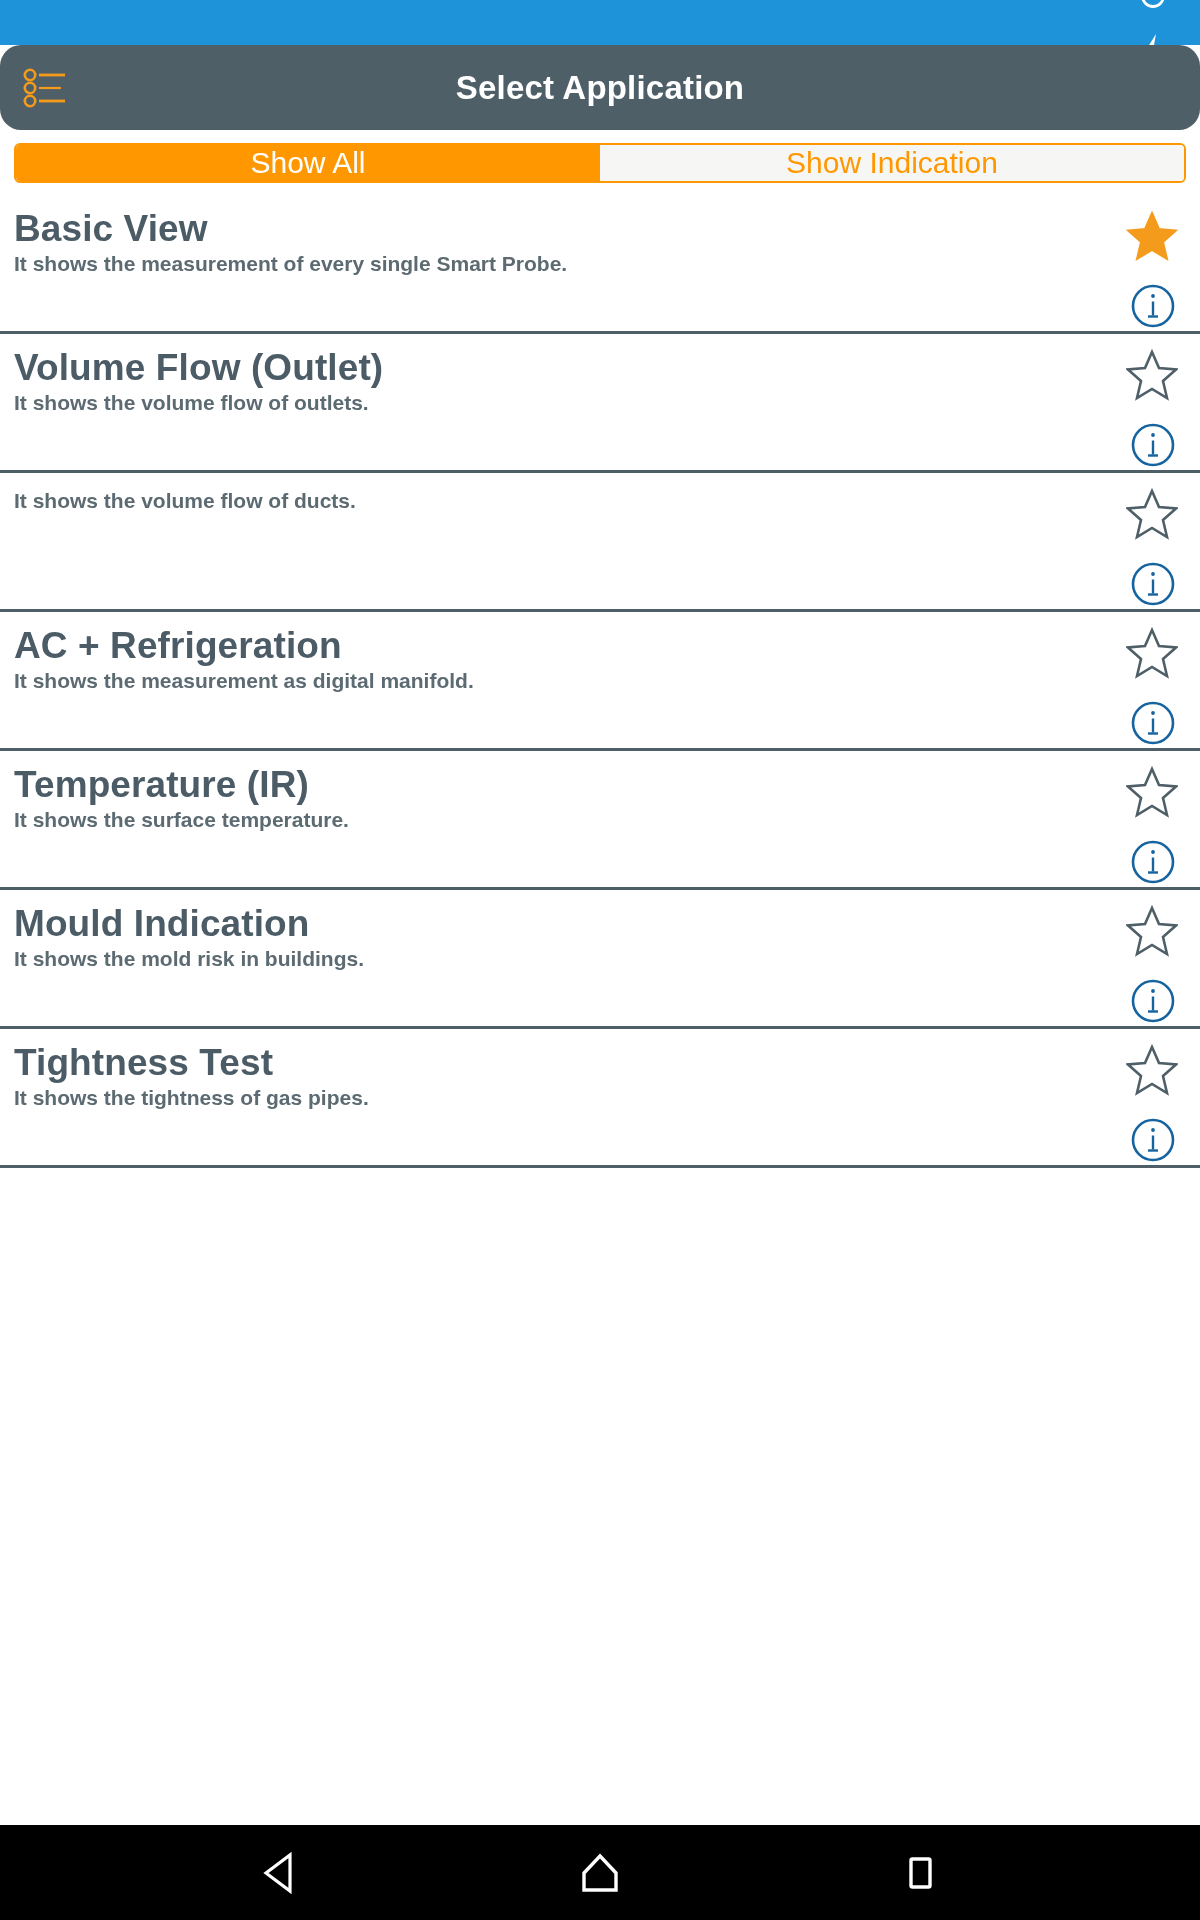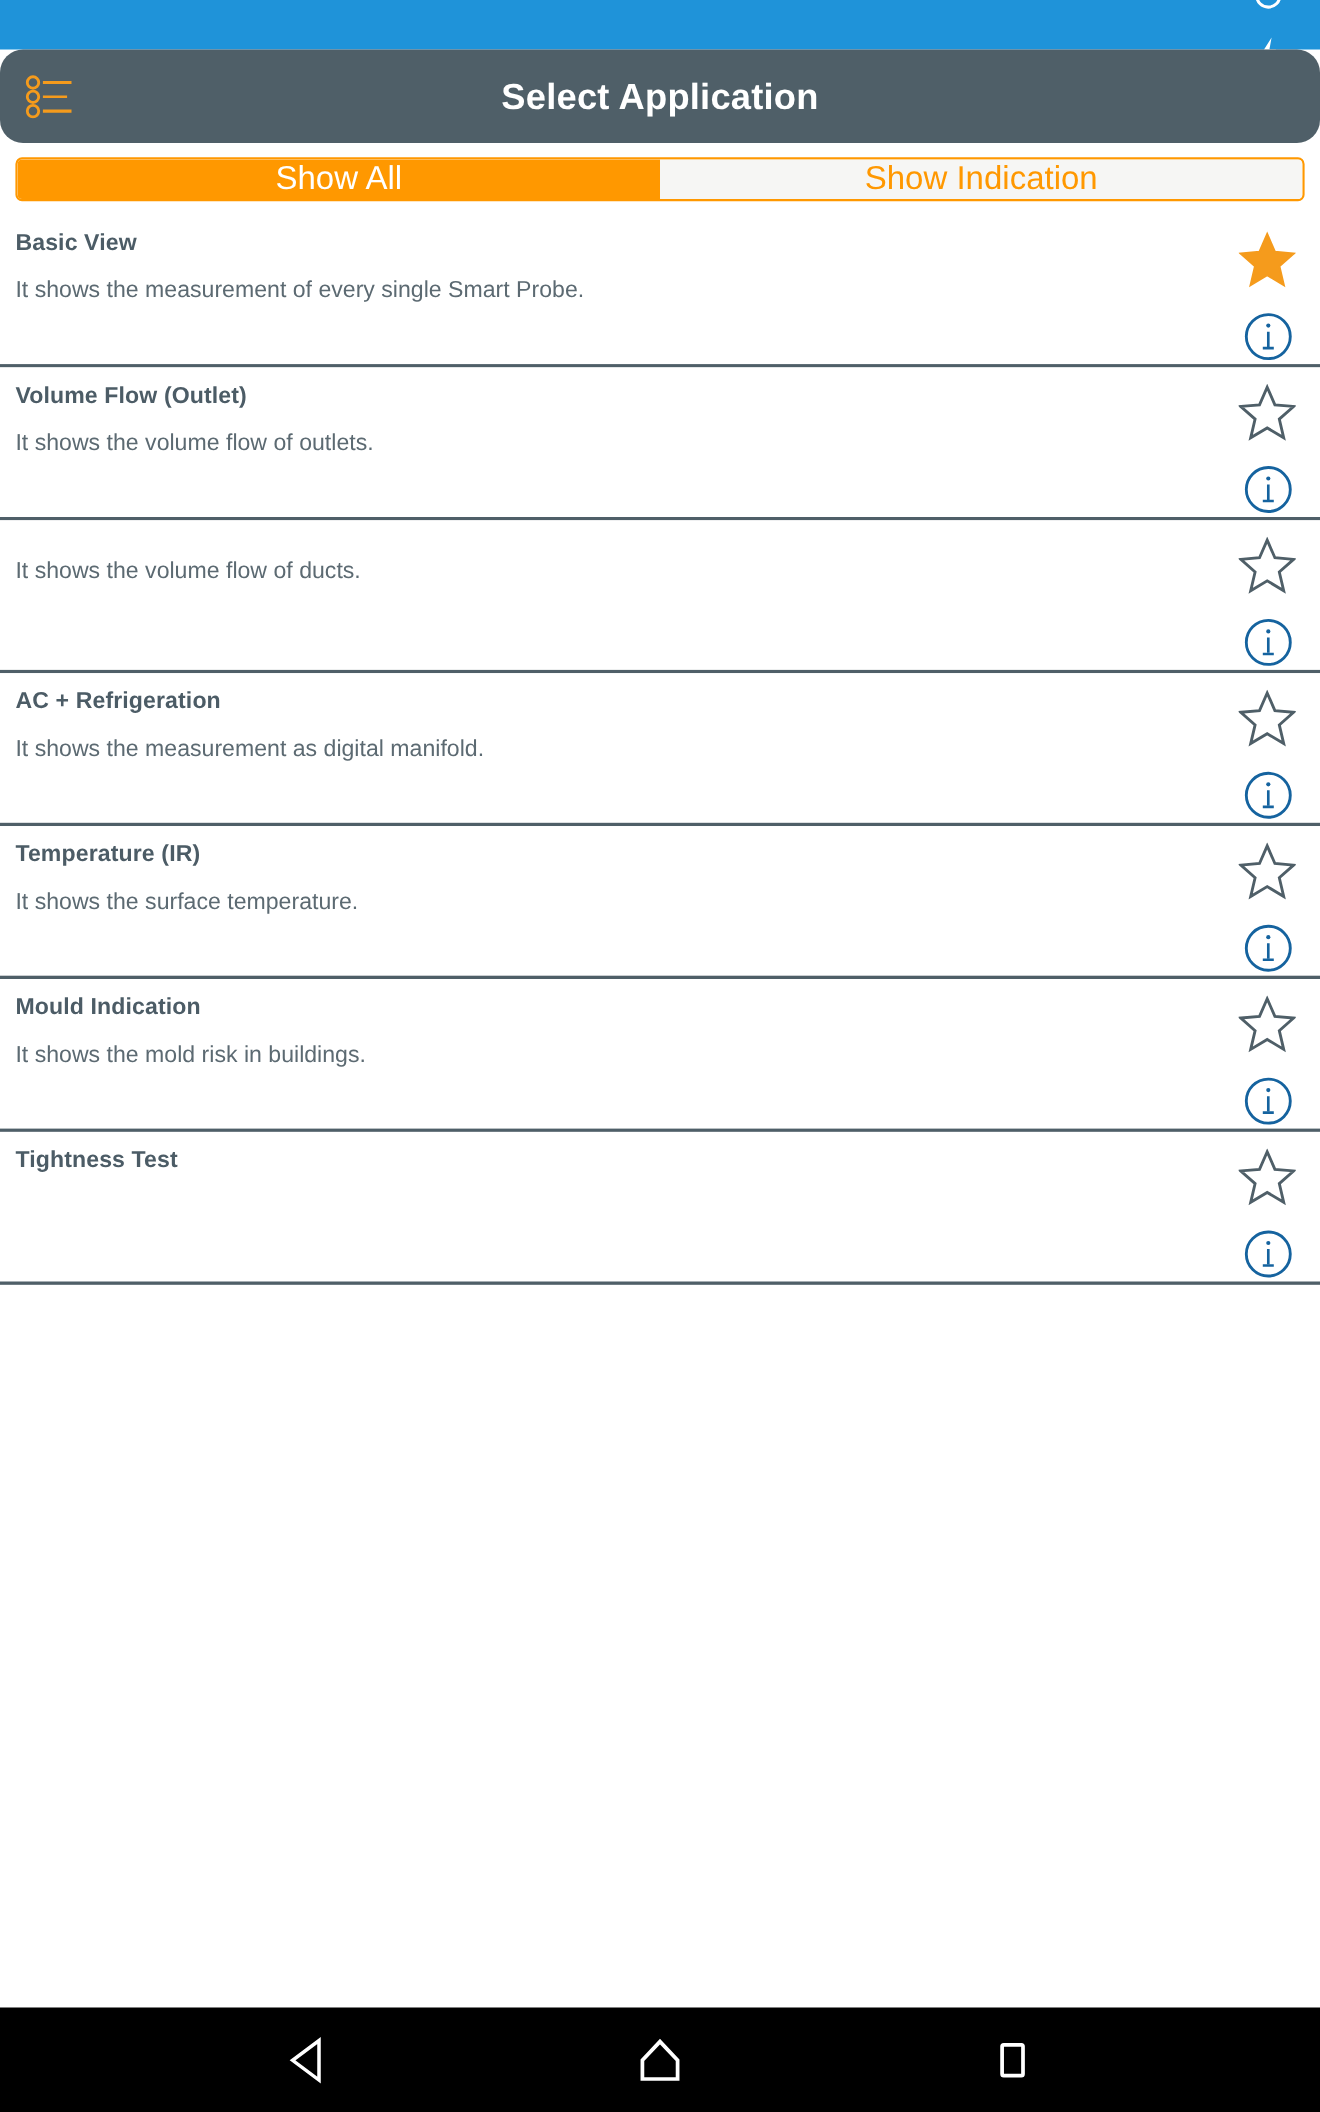--- a/index.html
+++ b/index.html
@@ -111,30 +111,30 @@
   .row {
     position: relative;
     height: 139px;
     border-bottom: 3px solid #4f5f68;
     padding: 14px 0 0 14px;
     background: #ffffff;
     cursor: pointer;
   }
   .row-title {
     color: #4c5c66;
-    font-size: 21px;
+    font-size: 37px;
     font-weight: 700;
     line-height: 1.1;
     letter-spacing: 0.1px;
   }
   .row-sub {
     color: #5c6a72;
     font-size: 21px;
-    font-weight: 400;
-    margin-top: 20px;
+    font-weight: 700;
+    margin-top: 2px;
     line-height: 1.1;
   }
   .row-star {
     position: absolute;
     right: 22px; top: 15px;
     width: 52px; height: 52px;
     cursor: pointer;
   }
   .row-info {
     position: absolute;
@@ -292,20 +292,21 @@
       <svg class="row-info" viewBox="0 0 46 46">
         <circle cx="23" cy="23" r="20" fill="none" stroke="#15639f" stroke-width="2.6"></circle>
         <circle cx="23" cy="13" r="1.9" fill="#15639f"></circle>
         <path d="M23 18.5 L23 32.5" stroke="#15639f" stroke-width="2.4"></path>
         <path d="M18 33.5 L28 33.5" stroke="#15639f" stroke-width="2.4"></path>
       </svg>
     </div>
 
     <div class="row">
       <div class="row-title">Tightness Test</div>
+      <div class="row-sub">It shows the tightness of gas pipes.</div>
       <svg class="row-star" viewBox="0 0 52 52">
         <path d="M26 3 L33 19 L50 20.5 L37 32 L41 49 L26 40 L11 49 L15 32 L2 20.5 L19 19 Z" fill="none" stroke="#4f5f68" stroke-width="2.6"></path>
       </svg>
       <svg class="row-info" viewBox="0 0 46 46">
         <circle cx="23" cy="23" r="20" fill="none" stroke="#15639f" stroke-width="2.6"></circle>
         <circle cx="23" cy="13" r="1.9" fill="#15639f"></circle>
         <path d="M23 18.5 L23 32.5" stroke="#15639f" stroke-width="2.4"></path>
         <path d="M18 33.5 L28 33.5" stroke="#15639f" stroke-width="2.4"></path>
       </svg>
     </div>

